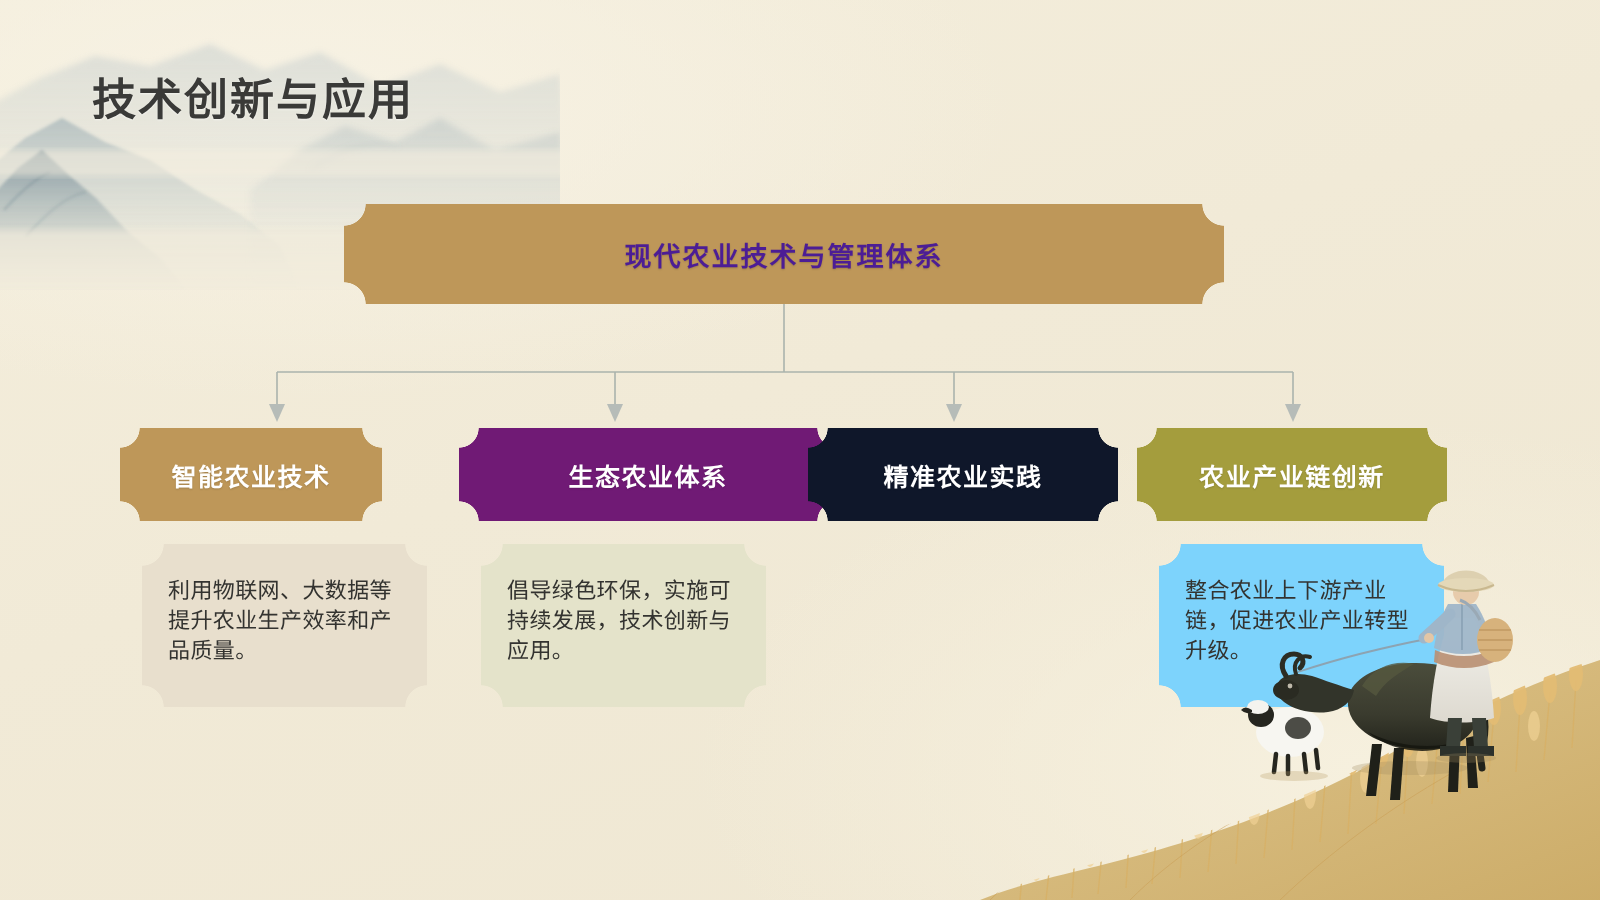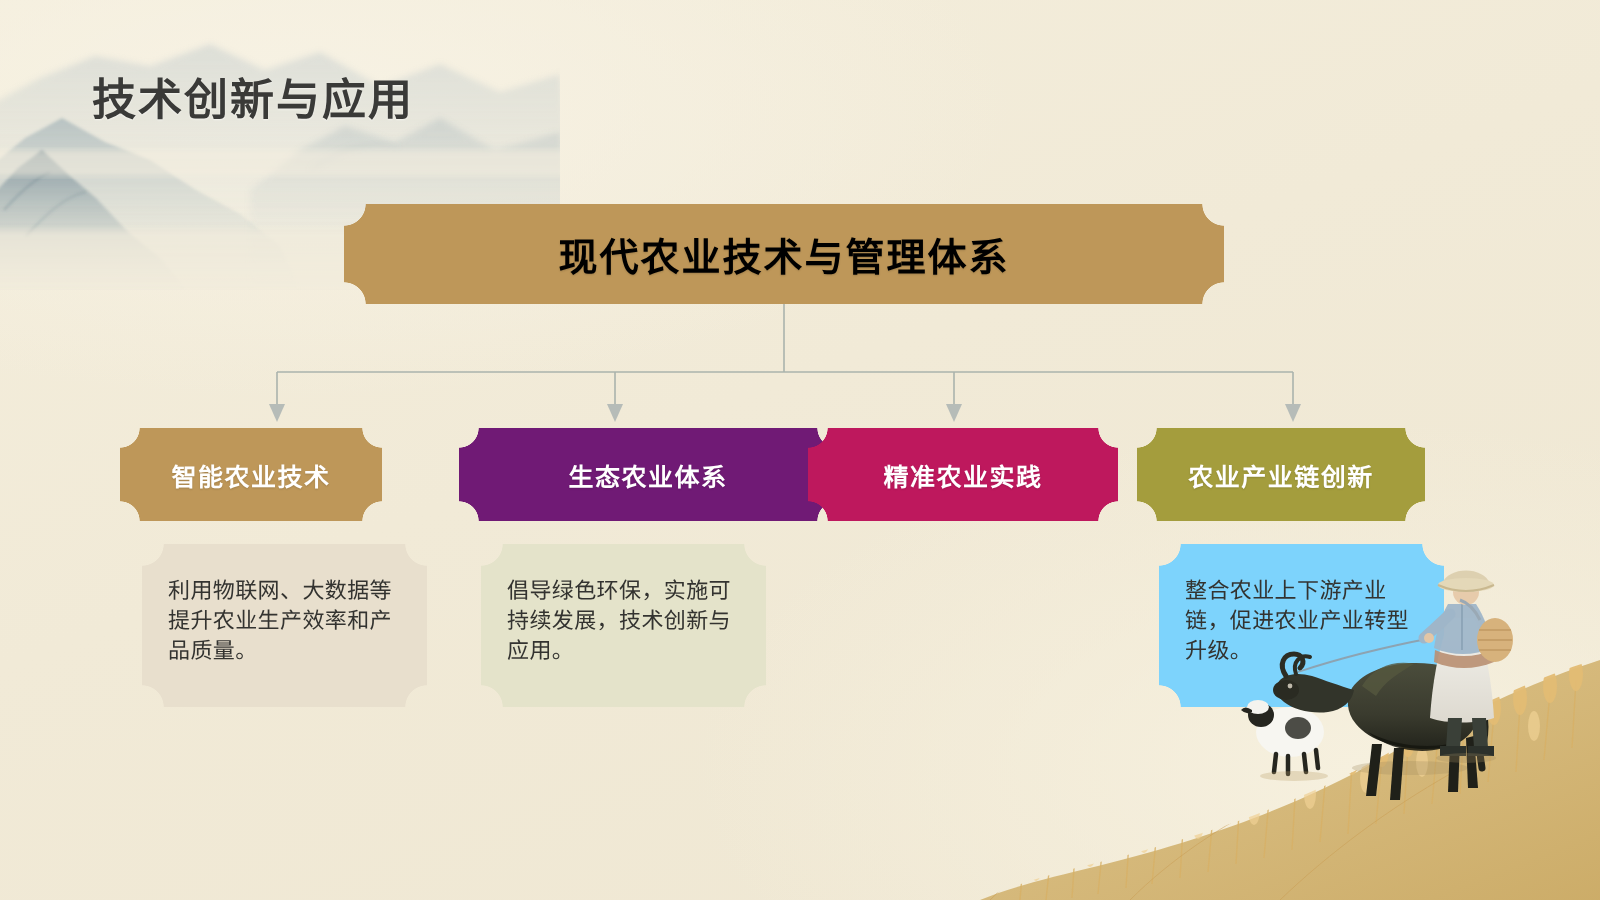--- a/index.html
+++ b/index.html
@@ -81,22 +81,22 @@
       radial-gradient(circle 22px at 0 0, transparent 0 21.4px, #000 22px),
       radial-gradient(circle 22px at 100% 0, transparent 0 21.4px, #000 22px),
       radial-gradient(circle 22px at 0 100%, transparent 0 21.4px, #000 22px),
       radial-gradient(circle 22px at 100% 100%, transparent 0 21.4px, #000 22px);
     mask-composite: intersect;
     display: flex;
     align-items: center;
     justify-content: center;
   }
   .root-node .root-label {
-    color: #000000;
-    font-size: 39px;
+    color: #4c1d95;
+    font-size: 27px;
     font-weight: bold;
     letter-spacing: 2px;
     text-shadow: 0 1px 2px rgba(0,0,0,0.16);
   }
 
   
   .connectors {
     position: absolute;
     left: 0;
     top: 0;
@@ -253,27 +253,27 @@
   <div class="branch" style="left:459px; width:330px;">
     <div class="branch-head" style="width:378px; background:#701a75;">
       <span class="branch-label">生态农业体系</span>
     </div>
     <div class="branch-body" style="background:#e4e3ca;">
       <span class="branch-desc">倡导绿色环保，实施可持续发展，技术创新与应用。</span>
     </div>
   </div>
 
   <div class="branch" style="left:798px; width:330px;">
-    <div class="branch-head" style="width:310px; margin-left:10px; background:#be185d;">
+    <div class="branch-head" style="width:310px; margin-left:10px; background:#0f172a;">
       <span class="branch-label">精准农业实践</span>
     </div>
   </div>
 
   <div class="branch" style="left:1137px; width:330px;">
-    <div class="branch-head" style="width:288px; background:#a49d3d;">
+    <div class="branch-head" style="width:310px; background:#a49d3d;">
       <span class="branch-label">农业产业链创新</span>
     </div>
     <div class="branch-body" style="background:#7dd3fc;">
       <span class="branch-desc">整合农业上下游产业链，促进农业产业转型升级。</span>
     </div>
   </div>
 
   <svg class="scene" viewBox="0 0 620 400">
     <defs>
       <linearGradient id="wheatG" x1="0" y1="0" x2="0" y2="1">

